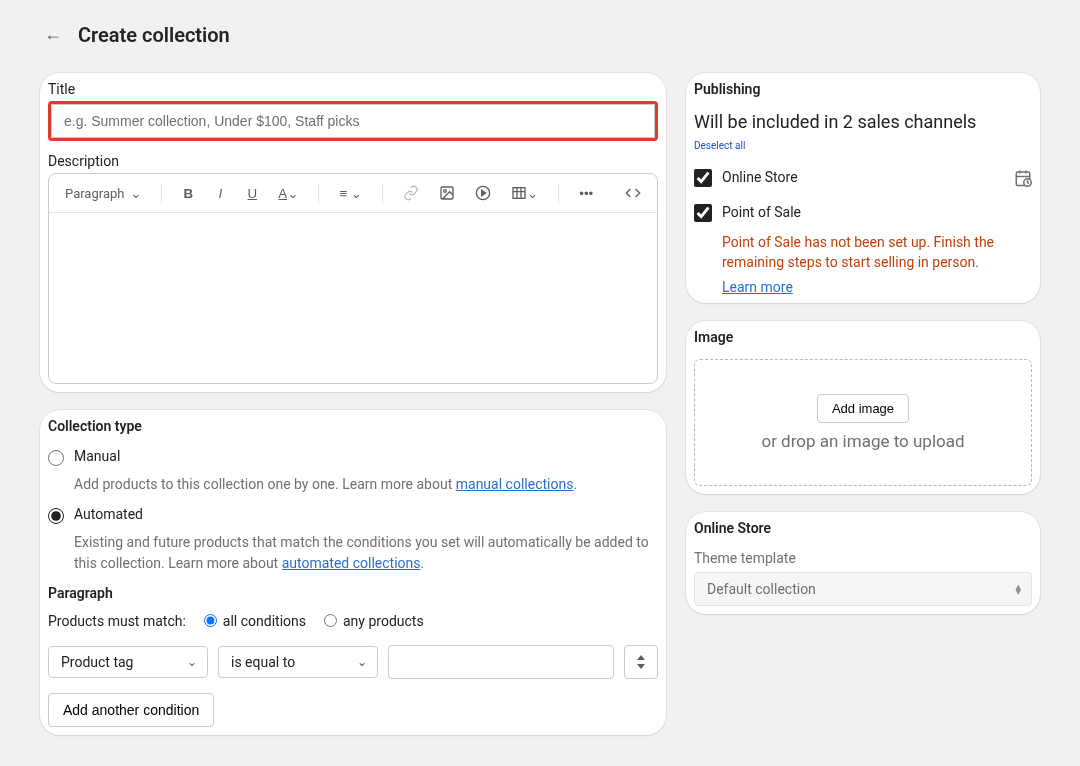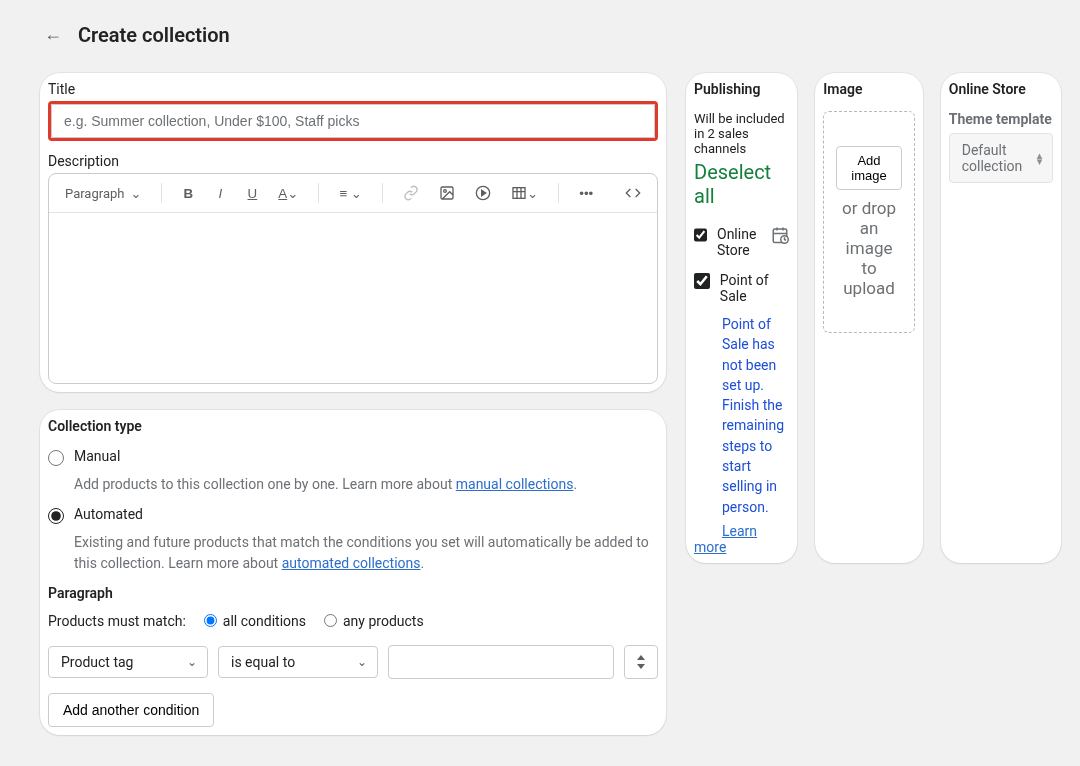--- a/index.html
+++ b/index.html
@@ -11,21 +11,21 @@
       width: 1080px;
       height: 766px;
       overflow: hidden;
       position: relative;
     }
     .wrapper { padding: 24px 40px; display: flex; gap: 20px; align-items: flex-start; }
     .header { display: flex; align-items: center; gap: 12px; padding: 20px 40px 0; }
     .back-btn { background: none; border: none; cursor: pointer; padding: 4px; font-size: 18px; color: #5c5f62; }
     .page-title { font-size: 20px; font-weight: 600; }
     .main-col { flex: 1; display: flex; flex-direction: column; gap: 18px; }
-    .side-col { width: 354px; display: flex; gap: 18px; }
+    .side-col { width: 354px; display: flex; flex-direction: column; gap: 18px; }
     .card { background: #fff; border-radius: 20px; padding: 8px; box-shadow: 0 0 0 1px rgba(0,0,0,.05), 0 1px 2px rgba(0,0,0,.08); }
     .label { font-size: 14px; color: #202223; margin-bottom: 4px; display: block; }
     .input {
       width: 100%; padding: 8px 12px; font-size: 14px;
       border: 1px solid #c9cccf; border-radius: 4px; outline: none;
       color: #202223; background: #fff;
     }
     .input::placeholder { color: #6d7175; }
     .title-highlight { border: 3px solid #e03a2b; border-radius: 4px; padding: 0; }
     .title-highlight .input { border-radius: 2px; }
@@ -64,37 +64,37 @@
     .cond-value { flex: 1; }
     .cond-remove {
       border: 1px solid #c9cccf; border-radius: 4px; background: #fff;
       width: 34px; height: 34px; display: flex; align-items: center; justify-content: center;
       cursor: pointer; color: #5c5f62;
     }
     .btn-secondary {
       border: 1px solid #c9cccf; background: #fff; border-radius: 4px;
       padding: 8px 14px; font-size: 14px; cursor: pointer;
     }
-    .publishing-sub { font-size: 13px; color: #202223; margin-bottom: 4px; }
-    .deselect { color: #15803d; font-size: 20px; cursor: pointer; margin-bottom: 18px; display: inline-block; }
+    .publishing-sub { font-size: 18px; color: #202223; margin-bottom: 4px; }
+    .deselect { color: #1d4ed8; font-size: 10px; cursor: pointer; margin-bottom: 18px; display: inline-block; }
     .channel { display: flex; align-items: flex-start; gap: 10px; margin-bottom: 10px; }
     .channel input[type="checkbox"] { width: 18px; height: 18px; accent-color: #202223; border-radius: 4px; }
     .channel-right { margin-left: auto; color: #6d7175; }
-    .channel-note { font-size: 14px; color: #1d4ed8; margin: 6px 0 6px 28px; line-height: 1.45; }
+    .channel-note { font-size: 14px; color: #c2410c; margin: 6px 0 6px 28px; line-height: 1.45; }
     .learn-more { margin-left: 28px; }
     .image-drop {
       border: 1px dashed #b5b9bc; border-radius: 6px;
       padding: 34px 12px; text-align: center;
     }
     .add-img-btn {
       display: inline-block; border: 1px solid #c9cccf; background: #fff;
       border-radius: 4px; padding: 6px 14px; font-size: 13px; cursor: pointer;
     }
     .drop-text { font-size: 17px; color: #6d7175; margin-top: 8px; }
-    .theme-label { font-size: 14px; color: #6d7175; margin-bottom: 6px; font-weight: bold; }
+    .theme-label { font-size: 14px; color: #6d7175; margin-bottom: 6px; }
     .theme-select {
       width: 100%; background: #f6f6f7; border: 1px solid #e1e3e5;
       border-radius: 4px; padding: 8px 30px 8px 12px; color: #6d7175;
       position: relative; cursor: pointer;
     }
     .theme-select .updn { position: absolute; right: 10px; top: 50%; transform: translateY(-50%); color: #8c9196; font-size: 11px; line-height: 0.5; }
     .icon-cal { width: 18px; height: 18px; }
   </style>
 </head>
 <body>

